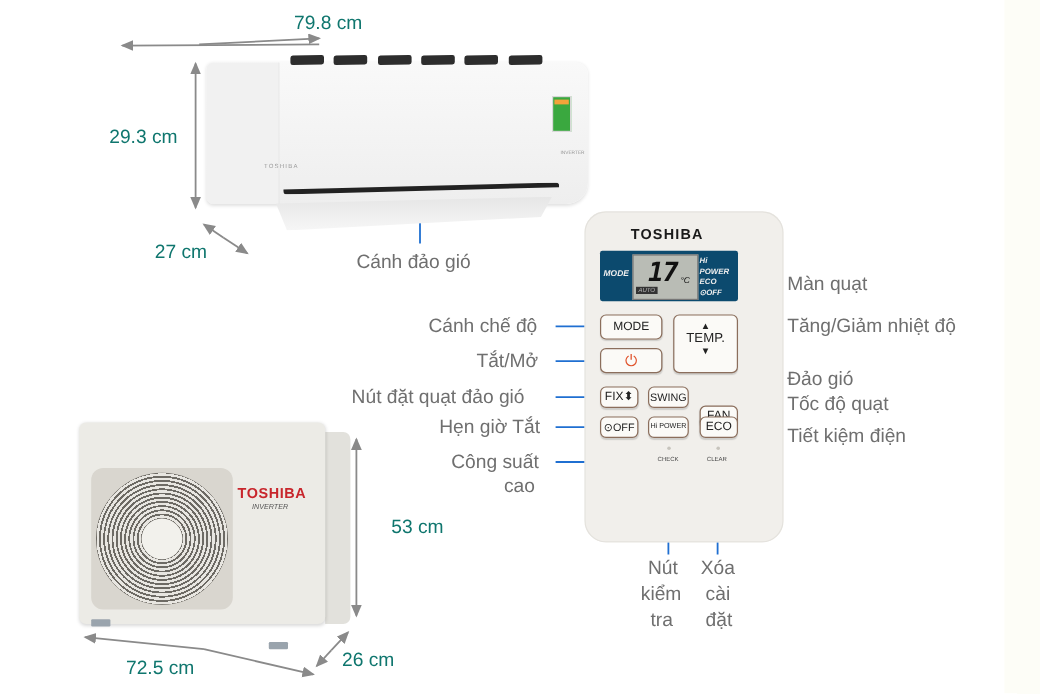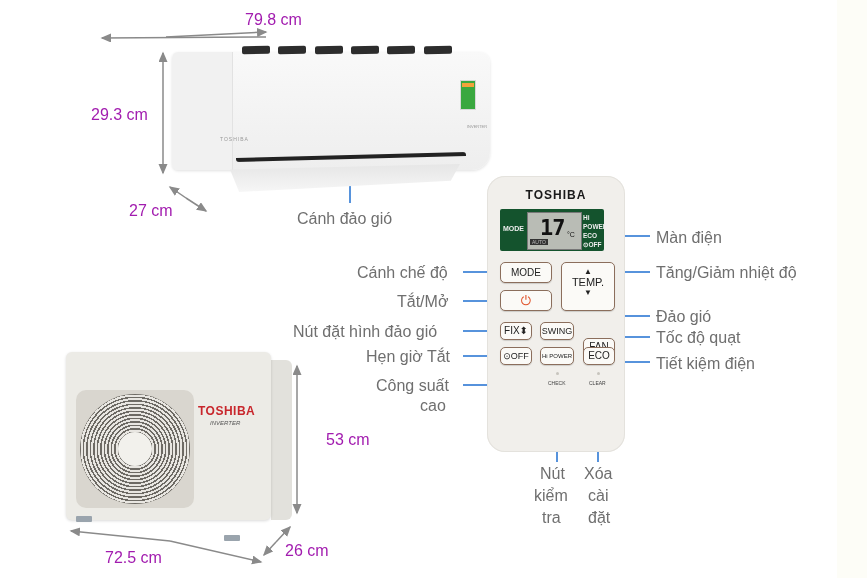--- a/index.html
+++ b/index.html
@@ -1,38 +1,38 @@
 <!DOCTYPE html>
 <html><head>
 <meta charset="utf-8">
 <style>
   html, body { margin:0; padding:0; }
   body { width:867px; height:578px; position:relative; overflow:hidden; background:#fff; font-family:"Liberation Sans", sans-serif; }
-  .abs { position:absolute; }
+  .abs { position:absolute;padding-left:28px; }
   .lbl { position:absolute; color:#6f6f6f; font-size:16px; line-height:19px; white-space:nowrap; }
   .right-edge { position:absolute; right:0; top:0; width:30px; height:578px; background:#fdfdf7; }
-  .dim { position:absolute; color:#a21caf; font-size:16px; white-space:nowrap; }
+  .dim { position:absolute; color:#0f766e; font-size:16px; white-space:nowrap; }
 
   
   .indoor { left:172px; top:44px; width:318px; height:130px; }
   .indoor-body { position:absolute; left:0; top:8px; width:318px; height:118px; background:linear-gradient(#f9f9f9,#eeeeee); border-radius:6px 10px 18px 6px; box-shadow:0 1px 3px rgba(0,0,0,.12); }
   .indoor-side { position:absolute; left:0; top:8px; width:60px; height:118px; background:#f1f1f1; border-radius:6px 0 0 6px; border-right:1px solid #e2e2e2; }
   .vents { position:absolute; left:70px; top:2px; width:210px; height:8px; display:flex; gap:8px; }
   .vents span { flex:1; background:#2d2d2d; border-radius:2px; transform:skewY(-1deg); }
   .eco-label { position:absolute; left:288px; top:36px; width:14px; height:28px; background:#3aa83f; border:1px solid #d8d8d8; }
   .eco-label::before { content:""; position:absolute; left:1px; top:2px; width:12px; height:4px; background:#f3a33a; }
   .brand-small { position:absolute; left:48px; top:92px; font-size:5px; color:#999; letter-spacing:1px; }
   .inv-small { position:absolute; left:295px; top:80px; font-size:4px; color:#999; }
   .flap { position:absolute; left:58px; top:120px; width:230px; height:28px; background:linear-gradient(#e6e6e6,#f6f6f6); clip-path:polygon(0 20%,100% 0,96% 60%,4% 100%); }
   .flap-slot { position:absolute; left:64px; top:108px; width:230px; height:10px; background:#222; border-radius:3px; clip-path:polygon(0 60%,100% 0,100% 40%,0 100%); }
 
   
   .remote { left:487px; top:176px; width:138px; height:276px; background:#f1efeb; border-radius:18px; box-shadow:inset 0 0 0 1px #e4e2dd; }
   .remote-brand { position:absolute; left:0; top:12px; width:138px; text-align:center; font-weight:bold; font-size:12px; color:#1a1a1a; letter-spacing:1px; }
-  .lcd { position:absolute; left:13px; top:33px; width:104px; height:42px; background:#14532d; border-radius:2px; }
+  .lcd { position:absolute; left:13px; top:33px; width:115px; height:42px; background:#0c4a6e; border-radius:2px;font-style:italic; }
   .lcd-mode { position:absolute; left:3px; top:16px; color:#eee; font-size:7px; font-weight:bold; }
   .lcd-screen { position:absolute; left:27px; top:3px; width:53px; height:36px; background:#b9bcb5; border:1px solid #777; }
   .lcd-temp { position:absolute; left:12px; top:2px; font-family:"DejaVu Sans Mono", monospace; font-size:22px; font-weight:bold; color:#111; letter-spacing:-1px; }
   .lcd-unit { position:absolute; left:39px; top:18px; font-size:7px; color:#111; }
   .lcd-auto { position:absolute; left:2px; top:26px; background:#333; color:#bbb; font-size:5px; padding:0 2px; }
   .lcd-right { position:absolute; left:83px; top:4px; color:#eee; font-size:6.5px; line-height:9px; font-weight:bold; }
   .rbtn { position:absolute; background:#fbfaf7; border:1px solid #8b6e5c; border-radius:5px; font-size:10px; color:#222; text-align:center; box-shadow:0 1px 1px rgba(0,0,0,.15); }
   .ledlbl { position:absolute; font-size:5px; color:#444; }
   .led { position:absolute; width:3px; height:3px; border-radius:50%; background:#c7c4bd; }
 
@@ -151,26 +151,26 @@
   <div class="rbtn" style="left:96px;top:171px;width:30px;height:16px;line-height:16px;">ECO</div>
 
   <div class="led" style="left:69px;top:196px;"></div>
   <div class="led" style="left:110px;top:196px;"></div>
   <div class="ledlbl" style="left:61px;top:204px;">CHECK</div>
   <div class="ledlbl" style="left:102px;top:204px;">CLEAR</div>
 </div>
 
 <div class="lbl" style="left:357px;top:263px;">Cánh chế độ</div>
 <div class="lbl" style="left:397px;top:292px;">Tắt/Mở</div>
-<div class="lbl" style="left:293px;top:322px;">Nút đặt hình đảo gió</div>
+<div class="lbl" style="left:293px;top:322px;">Nút đặt quạt đảo gió</div>
 <div class="lbl" style="left:366px;top:347px;">Hẹn giờ Tắt</div>
 <div class="lbl" style="left:376px;top:376px;">Công suất</div>
 <div class="lbl" style="left:408px;top:396px;margin-left:12px;">cao</div>
 
-<div class="lbl" style="left:656px;top:228px;">Màn điện</div>
+<div class="lbl" style="left:656px;top:228px;">Màn quạt</div>
 <div class="lbl" style="left:656px;top:263px;">Tăng/Giảm nhiệt độ</div>
 <div class="lbl" style="left:656px;top:307px;">Đảo gió</div>
 <div class="lbl" style="left:656px;top:328px;">Tốc độ quạt</div>
 <div class="lbl" style="left:656px;top:354px;">Tiết kiệm điện</div>
 
 <div class="lbl" style="left:540px;top:464px;">Nút</div>
 <div class="lbl" style="left:534px;top:486px;">kiểm</div>
 <div class="lbl" style="left:542px;top:508px;">tra</div>
 <div class="lbl" style="left:584px;top:464px;">Xóa</div>
 <div class="lbl" style="left:588px;top:486px;">cài</div>

